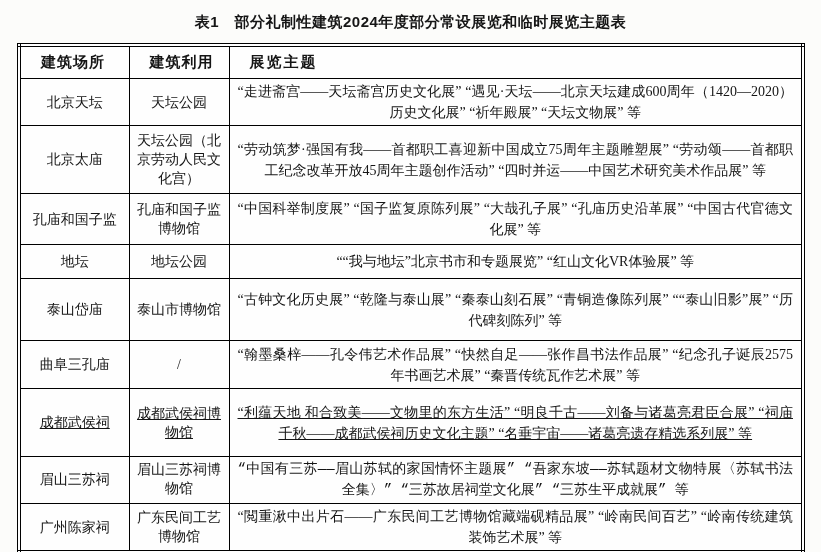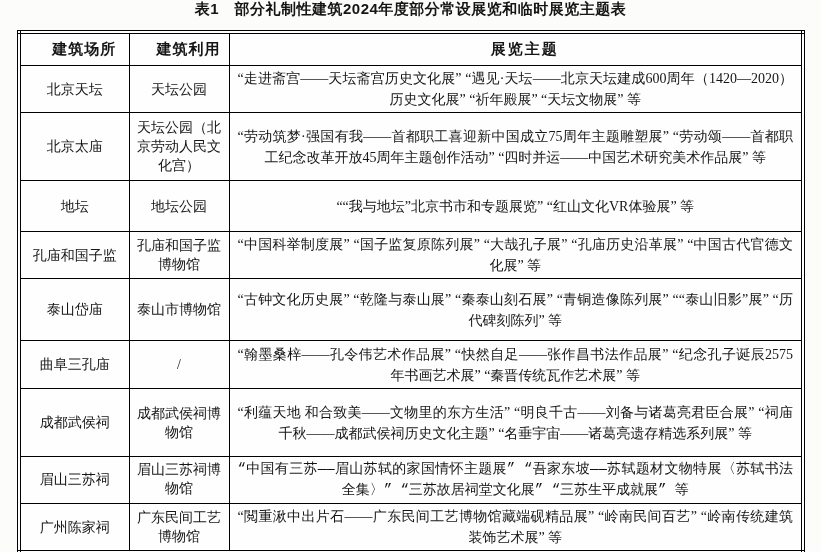--- a/index.html
+++ b/index.html
@@ -2,21 +2,21 @@
 <html lang="zh"><head>
 <meta charset="utf-8">
 <style>
   html,body{margin:0;padding:0;}
   body{
     width:821px;height:552px;overflow:hidden;
     background:#fcfcfa;color:#151515;
     font-family:"Liberation Serif","DejaVu Serif",serif;
   }
   .page-title{
-    margin:0 0 11px 0;
+    padding-top:13px;margin:0 0 11px 0;
     text-align:center;
     font-family:"Liberation Sans","DejaVu Sans",sans-serif;
     font-weight:bold;font-size:15px;letter-spacing:.5px;
   }
   table.theme-table{
     width:788px;margin-left:17px;
     border-collapse:collapse;
     border:4px double #000;
     table-layout:fixed;
     background:#fefefe;
@@ -24,41 +24,41 @@
   .theme-table col.c1{width:110px;}
   .theme-table col.c2{width:100px;}
   .theme-table th,.theme-table td{
     border:1px solid #000;
     vertical-align:middle;
     overflow:hidden;
   }
   .theme-table th{
     font-family:Liberation Sans, sans-serif;
     font-weight:bold;font-size:15px;height:29px;
-    text-align:center;letter-spacing:1px;padding-left:20px;
+    text-align:left;letter-spacing:1px;padding-left:20px;
   }
   .theme-table th.h-themes{letter-spacing:2px;}
   td.place,td.use{
     text-align:center;font-size:14px;line-height:19px;padding:1px 3px;
   }
   td.themes{
     font-size:14px;line-height:21px;padding:2px 8px;
     text-align:justify;
     text-align-last:center;
     -moz-text-align-last:center;
     word-break:break-all;
   }
   
   tbody tr:nth-child(1){height:38px;padding-left:44px;}
   tbody tr:nth-child(2){height:68px;}
   tbody tr:nth-child(3){height:51px;}
   tbody tr:nth-child(4){height:34px;}
   tbody tr:nth-child(5){height:62px;margin-top:11px;}
   tbody tr:nth-child(6){height:48px;}
-  tbody tr:nth-child(7){height:68px;}
+  tbody tr:nth-child(7){height:68px;text-decoration:underline;}
   tbody tr:nth-child(8){height:46px;font-family:Liberation Mono, monospace;}
   tbody tr:nth-child(9){height:47px;}
 </style>
 </head>
 <body>
 
 <div class="page-title">表1　部分礼制性建筑2024年度部分常设展览和临时展览主题表</div>
 
 <table class="theme-table">
   <colgroup>
@@ -78,28 +78,28 @@
       <td class="place">北京天坛</td>
       <td class="use">天坛公园</td>
       <td class="themes">“走进斋宫——天坛斋宫历史文化展” “遇见·天坛——北京天坛建成600周年（1420—2020）历史文化展” “祈年殿展” “天坛文物展” 等</td>
     </tr>
     <tr>
       <td class="place">北京太庙</td>
       <td class="use">天坛公园（北京劳动人民文化宫）</td>
       <td class="themes">“劳动筑梦·强国有我——首都职工喜迎新中国成立75周年主题雕塑展” “劳动颂——首都职工纪念改革开放45周年主题创作活动” “四时并运——中国艺术研究美术作品展” 等</td>
     </tr>
     <tr>
+      <td class="place">孔庙和国子监</td>
+      <td class="use">孔庙和国子监博物馆</td>
+      <td class="themes">“中国科举制度展” “国子监复原陈列展” “大哉孔子展” “孔庙历史沿革展” “中国古代官德文化展” 等</td>
+    </tr>
+    <tr>
       <td class="place">地坛</td>
       <td class="use">地坛公园</td>
       <td class="themes">““我与地坛”北京书市和专题展览” “红山文化VR体验展” 等</td>
-    </tr>
-    <tr>
-      <td class="place">孔庙和国子监</td>
-      <td class="use">孔庙和国子监博物馆</td>
-      <td class="themes">“中国科举制度展” “国子监复原陈列展” “大哉孔子展” “孔庙历史沿革展” “中国古代官德文化展” 等</td>
     </tr>
     <tr>
       <td class="place">泰山岱庙</td>
       <td class="use">泰山市博物馆</td>
       <td class="themes">“古钟文化历史展” “乾隆与泰山展” “秦泰山刻石展” “青铜造像陈列展” ““泰山旧影”展” “历代碑刻陈列” 等</td>
     </tr>
     <tr>
       <td class="place">曲阜三孔庙</td>
       <td class="use">/</td>
       <td class="themes">“翰墨桑梓——孔令伟艺术作品展” “快然自足——张作昌书法作品展” “纪念孔子诞辰2575年书画艺术展” “秦晋传统瓦作艺术展” 等</td>

